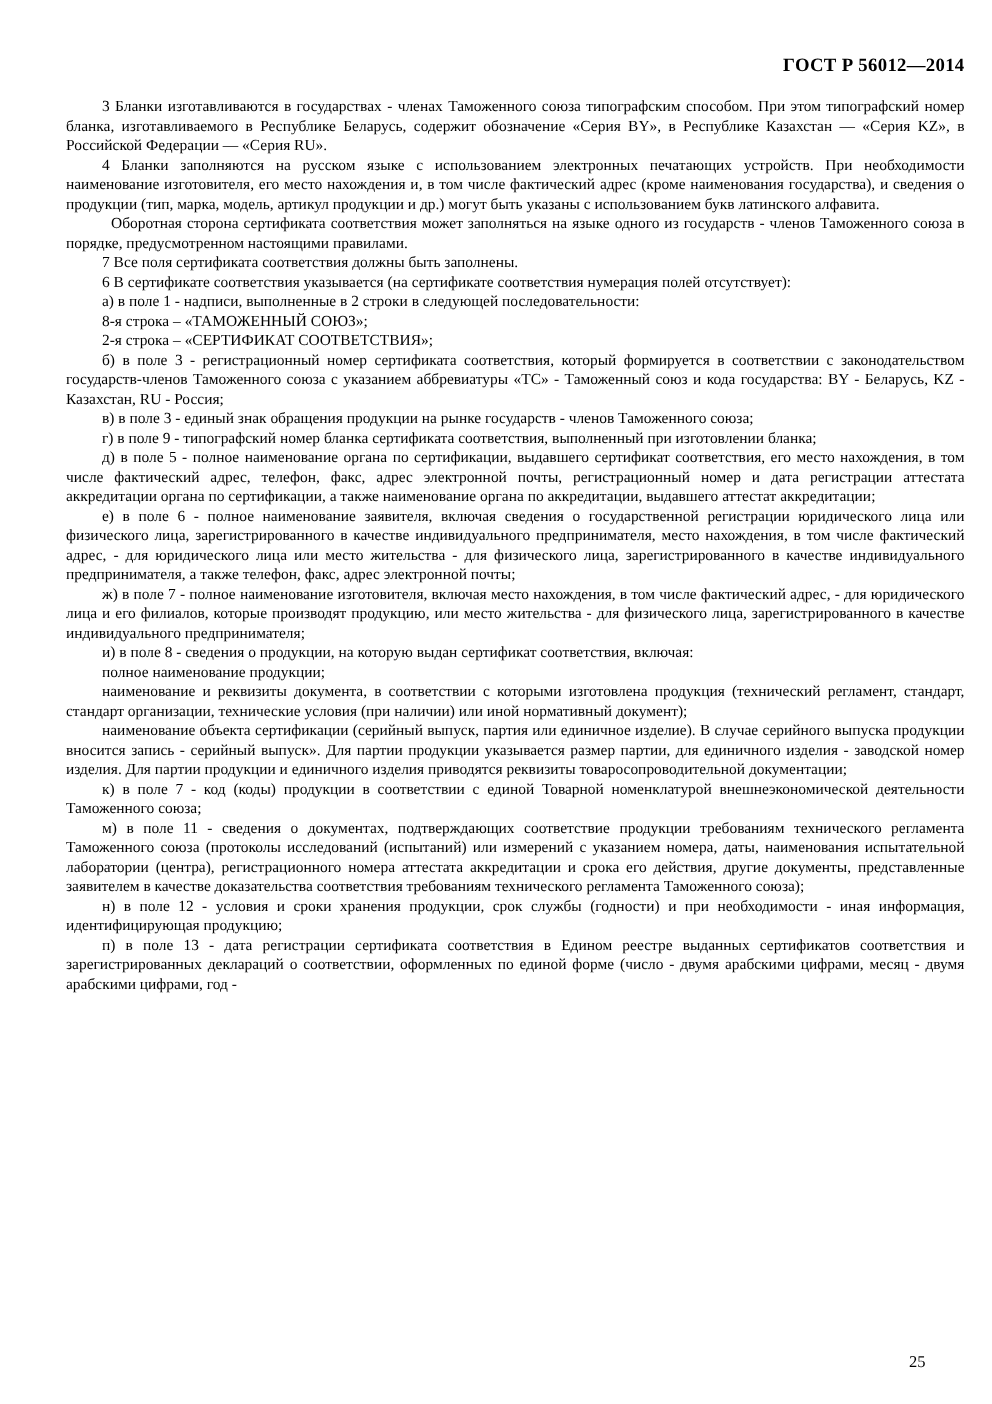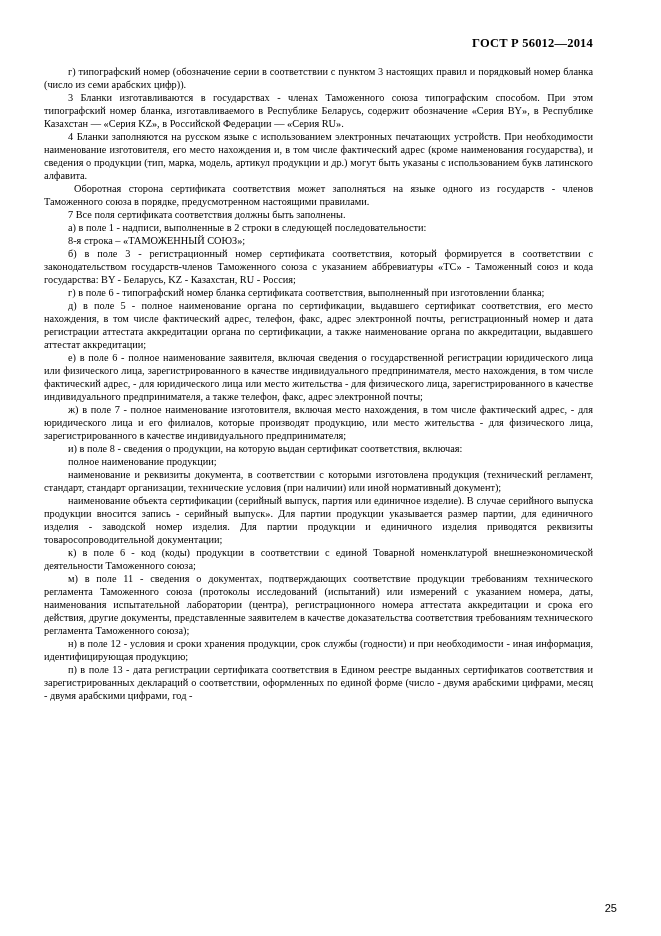--- a/index.html
+++ b/index.html
@@ -11,21 +11,21 @@
     width: 661px;
     height: 936px;
     font-family: "Liberation Serif", serif;
     color: #000000;
     position: relative;
   }
   .page {
     width: 661px;
     height: 936px;
     box-sizing: border-box;
-    padding: 36px 68px 30px 44px;
+    padding: 36px 18px 30px 44px;
     position: relative;
   }
   .header {
     text-align: right;
     font-family: "Liberation Serif", serif;
     font-size: 12.5px;
     font-weight: bold;
     letter-spacing: 0.2px;
     margin-bottom: 14px;
   }
@@ -41,45 +41,47 @@
     text-align: justify;
   }
   .body-text p.indent-wide {
     text-indent: 30px;
   }
   .footer {
     position: absolute;
     right: 44px;
     bottom: 22px;
     font-size: 11px;
-    font-family: Liberation Sans, sans-serif;
+    font-family: Liberation Serif, serif;
     text-align: right;
   }
 </style>
 </head>
 <body>
 
 <div class="page">
   <div class="header">ГОСТ Р 56012—2014</div>
   <div class="body-text">
-    <p>г) типографский номер (обозначение серии в соответствии с пунктом 3 настоящих правил и порядковый номер бланка (число из семи арабских цифр)).</p>
     <p>3 Бланки изготавливаются в государствах - членах Таможенного союза типографским способом. При этом типографский номер бланка, изготавливаемого в Республике Беларусь, содержит обозначение «Серия BY», в Республике Казахстан — «Серия KZ», в Российской Федерации — «Серия RU».</p>
     <p>4 Бланки заполняются на русском языке с использованием электронных печатающих устройств. При необходимости наименование изготовителя, его место нахождения и, в том числе фактический адрес (кроме наименования государства), и сведения о продукции (тип, марка, модель, артикул продукции и др.) могут быть указаны с использованием букв латинского алфавита.</p>
     <p class="indent-wide">Оборотная сторона сертификата соответствия может заполняться на языке одного из государств - членов Таможенного союза в порядке, предусмотренном настоящими правилами.</p>
     <p>7 Все поля сертификата соответствия должны быть заполнены.</p>
+    <p>6 В сертификате соответствия указывается (на сертификате соответствия нумерация полей отсутствует):</p>
     <p>а) в поле 1 - надписи, выполненные в 2 строки в следующей последовательности:</p>
     <p>8-я строка – «ТАМОЖЕННЫЙ СОЮЗ»;</p>
+    <p>2-я строка – «СЕРТИФИКАТ СООТВЕТСТВИЯ»;</p>
     <p>б) в поле 3 - регистрационный номер сертификата соответствия, который формируется в соответствии с законодательством государств-членов Таможенного союза с указанием аббревиатуры «ТС» - Таможенный союз и кода государства: BY - Беларусь, KZ - Казахстан, RU - Россия;</p>
-    <p>г) в поле 6 - типографский номер бланка сертификата соответствия, выполненный при изготовлении бланка;</p>
+    <p>в) в поле 3 - единый знак обращения продукции на рынке государств - членов Таможенного союза;</p>
+    <p>г) в поле 9 - типографский номер бланка сертификата соответствия, выполненный при изготовлении бланка;</p>
     <p>д) в поле 5 - полное наименование органа по сертификации, выдавшего сертификат соответствия, его место нахождения, в том числе фактический адрес, телефон, факс, адрес электронной почты, регистрационный номер и дата регистрации аттестата аккредитации органа по сертификации, а также наименование органа по аккредитации, выдавшего аттестат аккредитации;</p>
     <p>е) в поле 6 - полное наименование заявителя, включая сведения о государственной регистрации юридического лица или физического лица, зарегистрированного в качестве индивидуального предпринимателя, место нахождения, в том числе фактический адрес, - для юридического лица или место жительства - для физического лица, зарегистрированного в качестве индивидуального предпринимателя, а также телефон, факс, адрес электронной почты;</p>
     <p>ж) в поле 7 - полное наименование изготовителя, включая место нахождения, в том числе фактический адрес, - для юридического лица и его филиалов, которые производят продукцию, или место жительства - для физического лица, зарегистрированного в качестве индивидуального предпринимателя;</p>
     <p>и) в поле 8 - сведения о продукции, на которую выдан сертификат соответствия, включая:</p>
     <p>полное наименование продукции;</p>
     <p>наименование и реквизиты документа, в соответствии с которыми изготовлена продукция (технический регламент, стандарт, стандарт организации, технические условия (при наличии) или иной нормативный документ);</p>
     <p>наименование объекта сертификации (серийный выпуск, партия или единичное изделие). В случае серийного выпуска продукции вносится запись - серийный выпуск». Для партии продукции указывается размер партии, для единичного изделия - заводской номер изделия. Для партии продукции и единичного изделия приводятся реквизиты товаросопроводительной документации;</p>
-    <p>к) в поле 6 - код (коды) продукции в соответствии с единой Товарной номенклатурой внешнеэкономической деятельности Таможенного союза;</p>
+    <p>к) в поле 7 - код (коды) продукции в соответствии с единой Товарной номенклатурой внешнеэкономической деятельности Таможенного союза;</p>
     <p>м) в поле 11 - сведения о документах, подтверждающих соответствие продукции требованиям технического регламента Таможенного союза (протоколы исследований (испытаний) или измерений с указанием номера, даты, наименования испытательной лаборатории (центра), регистрационного номера аттестата аккредитации и срока его действия, другие документы, представленные заявителем в качестве доказательства соответствия требованиям технического регламента Таможенного союза);</p>
     <p>н) в поле 12 - условия и сроки хранения продукции, срок службы (годности) и при необходимости - иная информация, идентифицирующая продукцию;</p>
     <p>п) в поле 13 - дата регистрации сертификата соответствия в Едином реестре выданных сертификатов соответствия и зарегистрированных деклараций о соответствии, оформленных по единой форме (число - двумя арабскими цифрами, месяц - двумя арабскими цифрами, год -</p>
   </div>
   <div class="footer">25</div>
 </div>
 
 </body></html>

